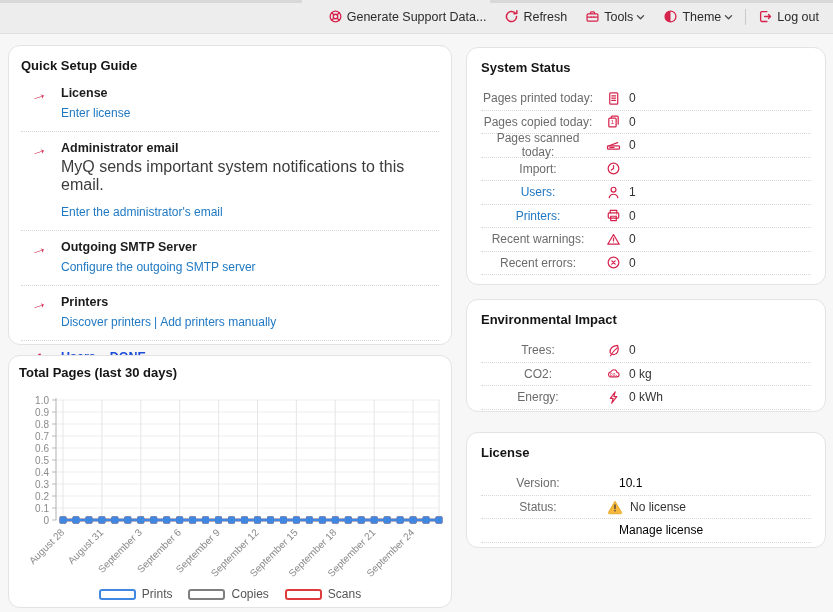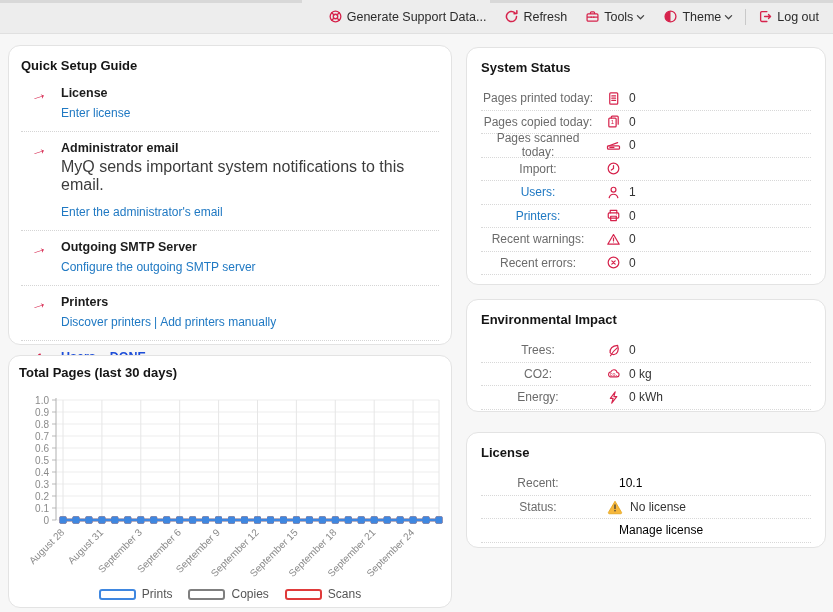--- a/index.html
+++ b/index.html
@@ -491,21 +491,21 @@
         <span class="val">0 kWh</span>
       </div>
     </div>
   </div>
 
   <div class="card" id="license-card">
     <div class="card-title">License</div>
     <div class="rows">
 
       <div class="row">
-        <span class="lbl">Recent:</span>
+        <span class="lbl">Version:</span>
         <span class="val-noicon">10.1</span>
       </div>
 
       <div class="row">
         <span class="lbl">Status:</span>
         <span class="ico" style="margin-left:12px;">
           <svg width="16" height="16" viewBox="0 0 16 16">
             <path d="M8 2.2 14.55 13.4a.9.9 0 0 1-.78 1.35H2.23a.9.9 0 0 1-.78-1.35Z" fill="#f6b73c" stroke="#e3a214" stroke-width="0.8" stroke-linejoin="round"></path>
             <path d="M8 6v3.5" stroke="#3a3a3a" stroke-width="1.3" stroke-linecap="round"></path>
             <circle cx="8" cy="11.8" r="0.8" fill="#3a3a3a"></circle>

